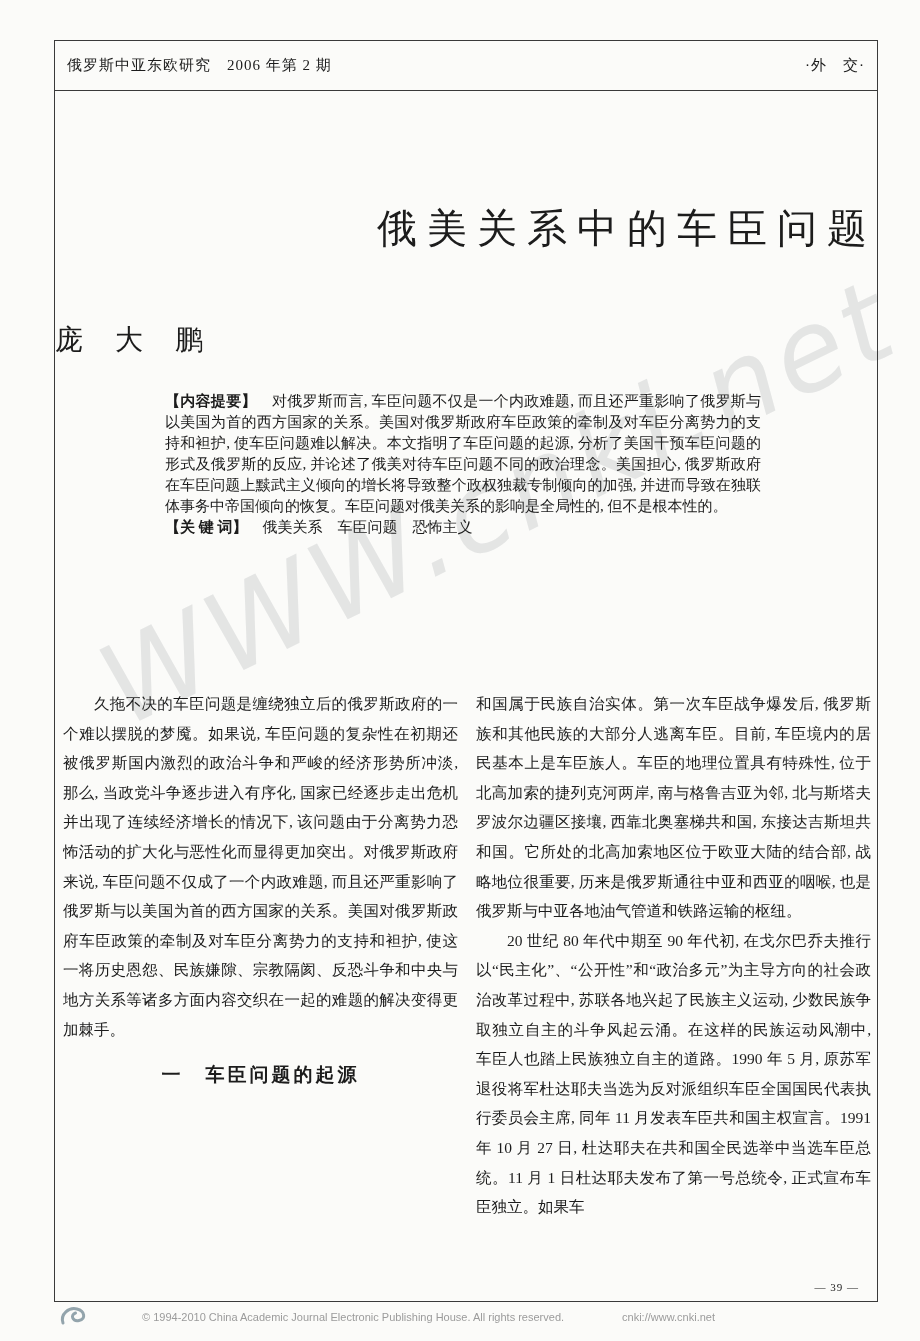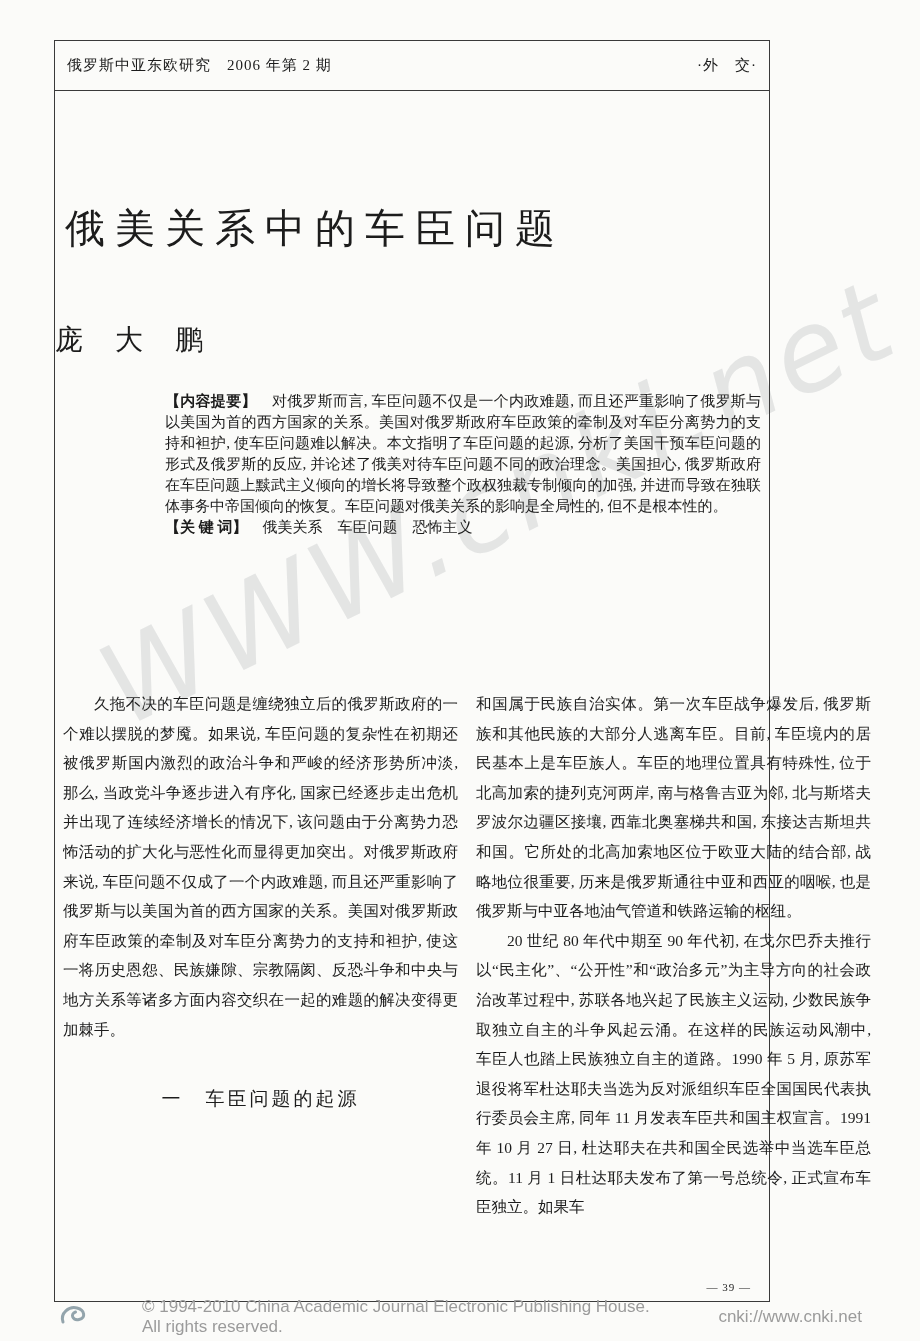--- a/index.html
+++ b/index.html
@@ -3,38 +3,38 @@
 <meta charset="utf-8">
 <style>
   * { margin:0; padding:0; box-sizing:border-box; }
   html,body { background:#e9e9e7; }
   .page {
     position:relative; width:920px; height:1341px; margin:0 auto;
     background:#fbfbf9; color:#1c1c1c; overflow:hidden;
     font-family:"Liberation Serif","DejaVu Serif",serif;
   }
   .frame {
-    position:absolute; left:54px; top:40px; width:716px; height:1262px;
+    position:absolute; left:54px; top:40px; width:824px; height:1262px;
     border:1px solid #3a3a3a;
   }
   .header {
     position:absolute; top:0; left:0; right:0; height:50px;
     display:flex; align-items:center; justify-content:space-between;
     padding:0 12px; border-bottom:1px solid #3a3a3a; font-size:15px;
     letter-spacing:1px;
   }
   .watermark {
     position:absolute; top:470px; left:70px; width:760px; text-align:center;
     font-size:112px; line-height:1; color:rgba(170,172,175,0.28);
     transform:rotate(-26deg); white-space:nowrap; pointer-events:none;
     font-family:"DejaVu Sans","Liberation Sans",sans-serif; font-style:italic;
     letter-spacing:5px;
   }
   .title {
-    position:absolute; top:160px; left:0; width:100%; text-align:left;
+    position:absolute; top:160px; left:0; width:100%; text-align:right;
     font-size:40px; font-weight:500; letter-spacing:10px; text-indent:10px;
   }
   .author {
     position:absolute; top:280px; left:0; width:100%; text-align:left;
     font-size:28px; letter-spacing:2px;
   }
   .abstract {
     position:absolute; left:110px; top:350px; width:596px;
     font-size:15px; line-height:21px; text-align:justify;
   }
@@ -43,30 +43,30 @@
   .columns {
     position:absolute; left:8px; top:648px; width:808px; height:616px;
     display:flex; gap:18px; overflow:hidden;
   }
   .col {
     flex:1; font-size:15.5px; line-height:29.6px; text-align:justify;
   }
   .col p { margin:0; }
   .indent { text-indent:2em; }
   .section-heading {
-    font-size:19px; font-weight:normal; text-align:center;
-    margin:40px 0 23px; letter-spacing:3px;
+    font-size:19px; font-weight:bold; text-align:center;
+    margin:16px 0 23px; letter-spacing:3px;
   }
   .pageno {
     position:absolute; right:18px; bottom:8px; font-size:11px; letter-spacing:1px;
   }
   .footer {
     position:absolute; left:58px; right:58px; bottom:10px; height:28px;
     display:flex; align-items:center; gap:20px;
-    color:#9b9b9b; font-size:17px;
+    color:#9b9b9b; font-size:11px;
     font-family:"Liberation Sans","DejaVu Sans",sans-serif;
   }
   .footer .spacer { flex:0 0 18px; }
   .footer .copy { margin-left:26px; }
   .logo { flex:0 0 auto; }
 </style>
 </head>
 <body>
 
 <div class="page">

